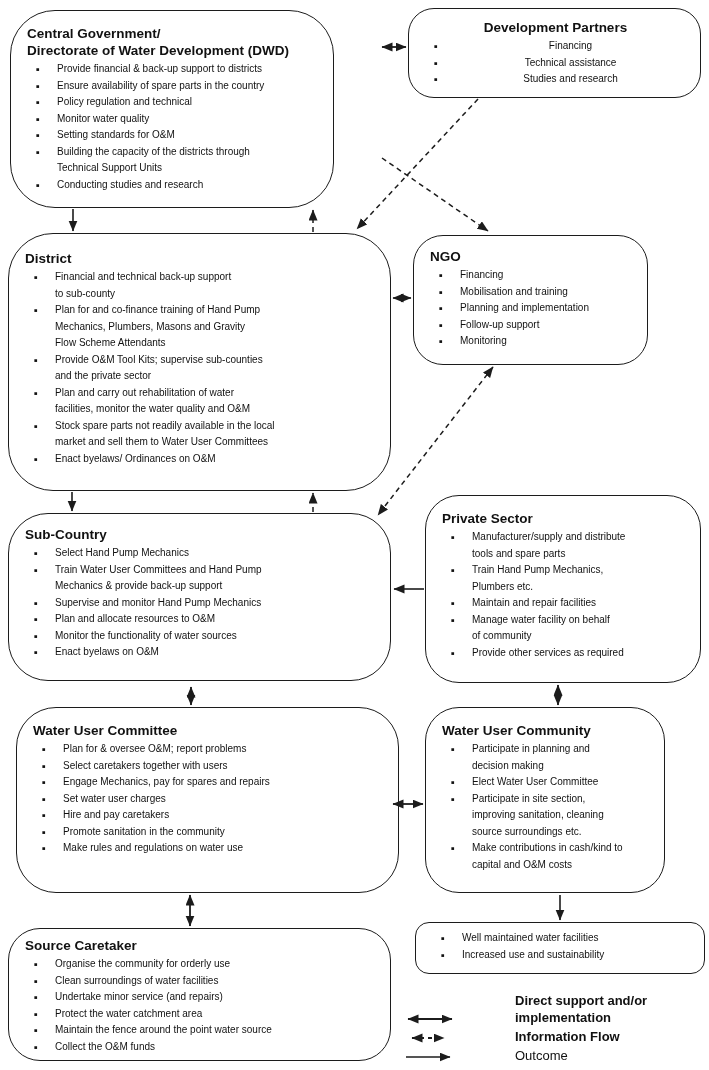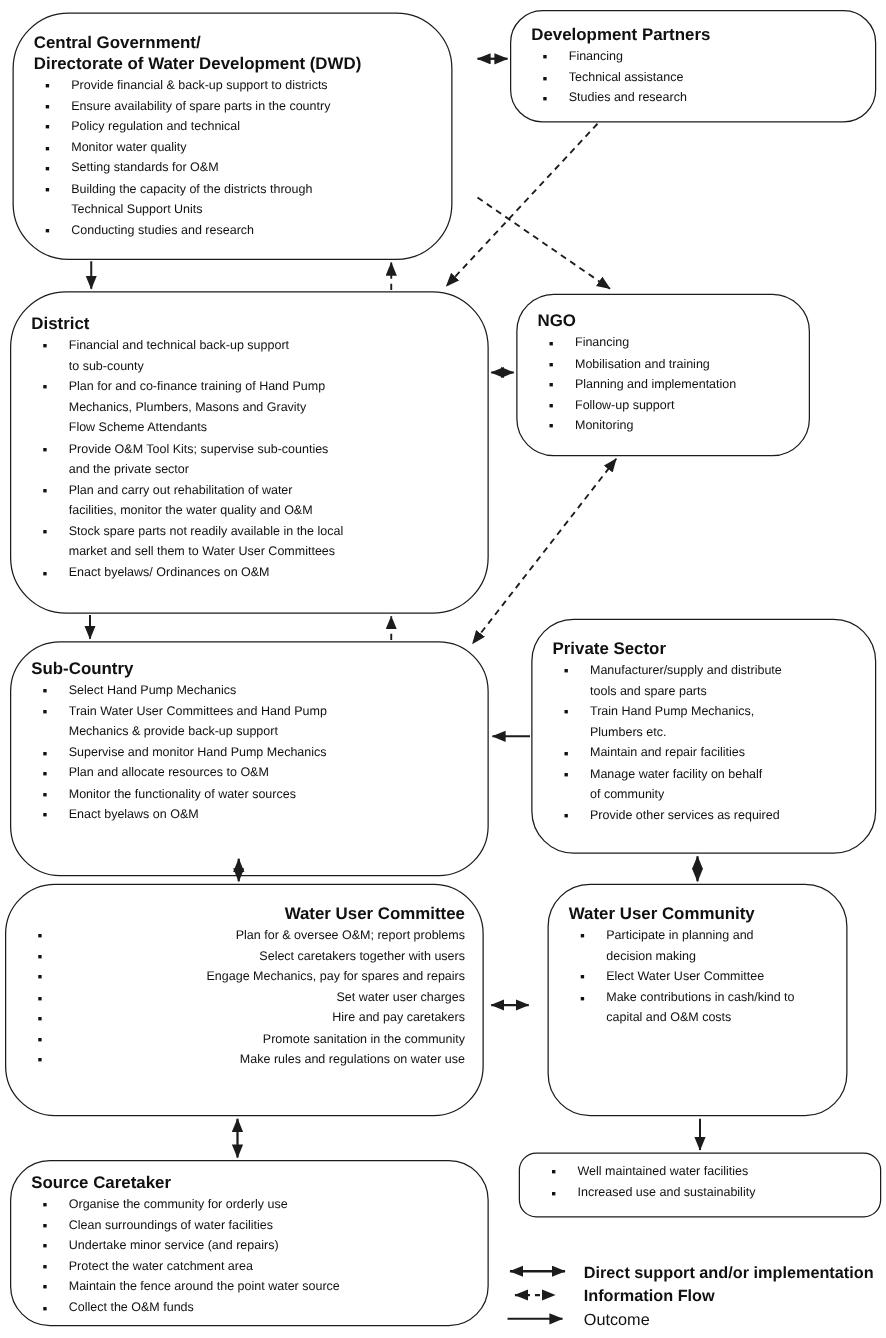--- a/index.html
+++ b/index.html
@@ -51,49 +51,50 @@
     pointer-events: none;
   }
   .legend {
     position: absolute;
     left: 404px;
     top: 1008px;
     width: 305px;
   }
   .legend-row {
     display: flex;
-    align-items: center;
+    align-items: flex-end;
     height: 18px;
     margin-bottom: 1px;
+    gap: 48px;
   }
   .legend-row svg { flex: 0 0 auto; margin-right: 11px; }
   .legend-label { font-size: 13px; line-height: 17px; }
   .legend-label.bold { font-weight: bold; }
 </style>
 </head>
 <body>
 
 <div class="page">
 
-  <div class="box" style="left:10px; top:10px; width:352px; height:198px; border-radius:45px; padding-top:14px;">
+  <div class="box" style="left:10px; top:10px; width:324px; height:198px; border-radius:45px; padding-top:14px;">
     <div class="box-title">Central Government/
 Directorate of Water Development (DWD)</div>
     <ul class="box-list">
       <li>Provide financial &amp; back-up support to districts</li>
       <li>Ensure availability of spare parts in the country</li>
       <li>Policy regulation and technical</li>
       <li>Monitor water quality</li>
       <li>Setting standards for O&amp;M</li>
       <li>Building the capacity of the districts through
 Technical Support Units</li>
       <li>Conducting studies and research</li>
     </ul>
   </div>
 
-  <div class="box" style="left:408px; top:8px; width:293px; height:90px; border-radius:26px; padding-top:10px;">
+  <div class="box" style="left:408px; top:8px; width:293px; height:90px; border-radius:26px; padding-top:10px;text-align:center;">
     <div class="box-title">Development Partners</div>
     <ul class="box-list">
       <li>Financing</li>
       <li>Technical assistance</li>
       <li>Studies and research</li>
     </ul>
   </div>
 
   <div class="box" style="left:8px; top:233px; width:383px; height:258px; border-radius:45px; padding-top:16px;">
     <div class="box-title">District</div>
@@ -117,21 +118,21 @@
     <div class="box-title">NGO</div>
     <ul class="box-list">
       <li>Financing</li>
       <li>Mobilisation and training</li>
       <li>Planning and implementation</li>
       <li>Follow-up support</li>
       <li>Monitoring</li>
     </ul>
   </div>
 
-  <div class="box" style="left:8px; top:513px; width:383px; height:188px; border-radius:40px; padding-top:12px;">
+  <div class="box" style="left:8px; top:513px; width:383px; height:168px; border-radius:40px; padding-top:12px;">
     <div class="box-title">Sub-Country</div>
     <ul class="box-list">
       <li>Select Hand Pump Mechanics</li>
       <li>Train Water User Committees and Hand Pump
 Mechanics &amp; provide back-up support</li>
       <li>Supervise and monitor Hand Pump Mechanics</li>
       <li>Plan and allocate resources to O&amp;M</li>
       <li>Monitor the functionality of water sources</li>
       <li>Enact byelaws on O&amp;M</li>
     </ul>
@@ -144,39 +145,42 @@
 tools and spare parts</li>
       <li>Train Hand Pump Mechanics,
 Plumbers etc.</li>
       <li>Maintain and repair facilities</li>
       <li>Manage water facility on behalf
 of community</li>
       <li>Provide other services as required</li>
     </ul>
   </div>
 
-  <div class="box" style="left:4px; top:707px; width:383px; height:186px; border-radius:40px; padding-top:14px;text-align:right;">
+  <div class="box" style="left:16px; top:707px; width:383px; height:186px; border-radius:40px; padding-top:14px;">
     <div class="box-title">Water User Committee</div>
     <ul class="box-list">
       <li>Plan for &amp; oversee O&amp;M; report problems</li>
       <li>Select caretakers together with users</li>
       <li>Engage Mechanics, pay for spares and repairs</li>
       <li>Set water user charges</li>
       <li>Hire and pay caretakers</li>
       <li>Promote sanitation in the community</li>
       <li>Make rules and regulations on water use</li>
     </ul>
   </div>
 
-  <div class="box" style="left:438px; top:707px; width:240px; height:186px; border-radius:34px; padding-top:14px;">
+  <div class="box" style="left:425px; top:707px; width:240px; height:186px; border-radius:34px; padding-top:14px;">
     <div class="box-title">Water User Community</div>
     <ul class="box-list">
       <li>Participate in planning and
 decision making</li>
       <li>Elect Water User Committee</li>
+      <li>Participate in site section,
+improving sanitation, cleaning
+source surroundings etc.</li>
       <li>Make contributions in cash/kind to
 capital and O&amp;M costs</li>
     </ul>
   </div>
 
   <div class="box" style="left:8px; top:928px; width:383px; height:133px; border-radius:32px; padding-top:8px;">
     <div class="box-title">Source Caretaker</div>
     <ul class="box-list">
       <li>Organise the community for orderly use</li>
       <li>Clean surroundings of water facilities</li>

